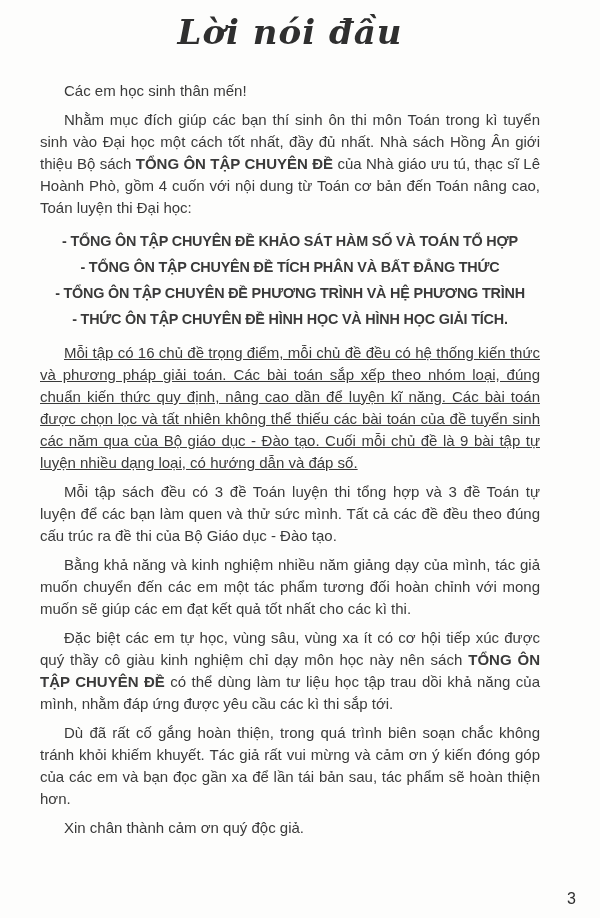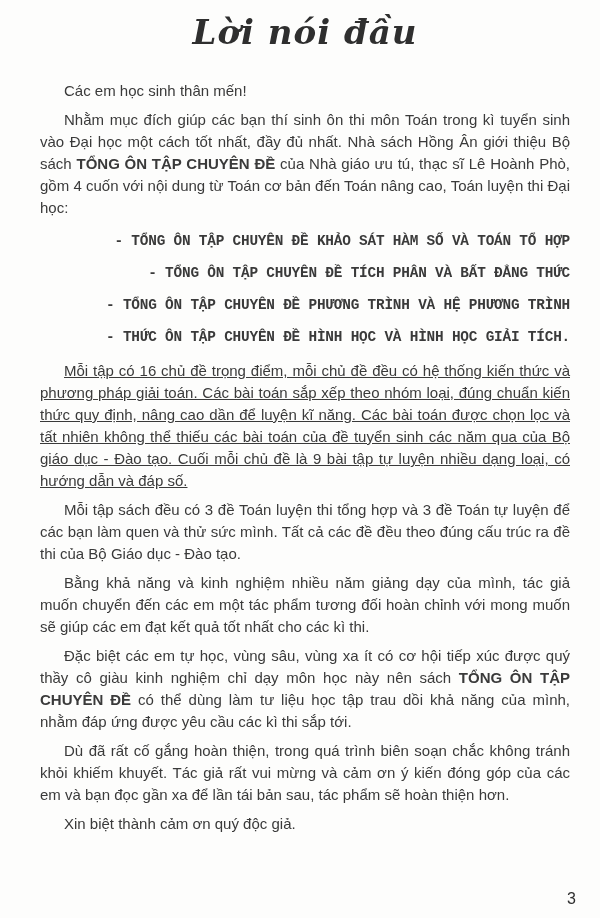--- a/index.html
+++ b/index.html
@@ -9,21 +9,21 @@
   }
   .page {
     position: relative;
     width: 600px;
     height: 918px;
     background: #fdfdfc;
     overflow: hidden;
     font-family: "Liberation Sans", sans-serif;
     color: #3a3a3a;
     box-sizing: border-box;
-    padding: 8px 30px 0 40px;
+    padding: 8px 60px 0 40px;
   }
   .title {
     font-family: "DejaVu Serif", serif;
     font-style: italic;
     font-weight: 600;
     font-size: 34px;
     text-align: center;
     color: #2f2f2f;
     margin: 4px 0 28px 0;
     letter-spacing: 1px;
@@ -31,28 +31,27 @@
   .body-text {
     font-size: 15px;
     line-height: 22px;
   }
   .para {
     margin: 0 0 7px 0;
     text-indent: 24px;
     text-align: justify;
   }
   .book-list-item {
-    margin: 8px 0;
+    margin: 2px 0;
     font-weight: bold;
     line-height: 24px;
     white-space: nowrap;
     font-size: 14.4px;
     letter-spacing: -0.2px;
-    text-align: right;
-    font-family: Liberation Mono, monospace;
+    text-align: center;
   }
   .para + .book-list-item { margin-top: 10px; }
   .book-list-item + .para { margin-top: 11px; text-decoration: underline; }
   .bold { font-weight: bold; }
   .watermark {
     position: absolute;
     left: 0;
     right: 0;
     top: 790px;
     text-align: center;
@@ -93,18 +92,18 @@
       <p class="para"><span>Nhằm mục đích giúp các bạn thí sinh ôn thi môn Toán trong kì tuyển sinh vào Đại học một cách tốt nhất, đầy đủ nhất. Nhà sách Hồng Ân giới thiệu Bộ sách </span><span class="bold">TỔNG ÔN TẬP CHUYÊN ĐỀ</span><span> của Nhà giáo ưu tú, thạc sĩ Lê Hoành Phò, gồm 4 cuốn với nội dung từ Toán cơ bản đến Toán nâng cao, Toán luyện thi Đại học:</span></p>
       <p class="book-list-item"><span class="bold">- TỔNG ÔN TẬP CHUYÊN ĐỀ KHẢO SÁT HÀM SỐ VÀ TOÁN TỔ HỢP</span></p>
       <p class="book-list-item"><span class="bold">- TỔNG ÔN TẬP CHUYÊN ĐỀ TÍCH PHÂN VÀ BẤT ĐẲNG THỨC</span></p>
       <p class="book-list-item"><span class="bold">- TỔNG ÔN TẬP CHUYÊN ĐỀ PHƯƠNG TRÌNH VÀ HỆ PHƯƠNG TRÌNH</span></p>
       <p class="book-list-item"><span class="bold">- THỨC ÔN TẬP CHUYÊN ĐỀ HÌNH HỌC VÀ HÌNH HỌC GIẢI TÍCH.</span></p>
       <p class="para"><span>Mỗi tập có 16 chủ đề trọng điểm, mỗi chủ đề đều có hệ thống kiến thức và phương pháp giải toán. Các bài toán sắp xếp theo nhóm loại, đúng chuẩn kiến thức quy định, nâng cao dần để luyện kĩ năng. Các bài toán được chọn lọc và tất nhiên không thể thiếu các bài toán của đề tuyển sinh các năm qua của Bộ giáo dục - Đào tạo. Cuối mỗi chủ đề là 9 bài tập tự luyện nhiều dạng loại, có hướng dẫn và đáp số.</span></p>
       <p class="para"><span>Mỗi tập sách đều có 3 đề Toán luyện thi tổng hợp và 3 đề Toán tự luyện để các bạn làm quen và thử sức mình. Tất cả các đề đều theo đúng cấu trúc ra đề thi của Bộ Giáo dục - Đào tạo.</span></p>
       <p class="para"><span>Bằng khả năng và kinh nghiệm nhiều năm giảng dạy của mình, tác giả muốn chuyển đến các em một tác phẩm tương đối hoàn chỉnh với mong muốn sẽ giúp các em đạt kết quả tốt nhất cho các kì thi.</span></p>
       <p class="para"><span>Đặc biệt các em tự học, vùng sâu, vùng xa ít có cơ hội tiếp xúc được quý thầy cô giàu kinh nghiệm chỉ dạy môn học này nên sách </span><span class="bold">TỔNG ÔN TẬP CHUYÊN ĐỀ</span><span> có thể dùng làm tư liệu học tập trau dồi khả năng của mình, nhằm đáp ứng được yêu cầu các kì thi sắp tới.</span></p>
       <p class="para"><span>Dù đã rất cố gắng hoàn thiện, trong quá trình biên soạn chắc không tránh khỏi khiếm khuyết. Tác giả rất vui mừng và cảm ơn ý kiến đóng góp của các em và bạn đọc gần xa để lần tái bản sau, tác phẩm sẽ hoàn thiện hơn.</span></p>
-      <p class="para"><span>Xin biệt thành cảm ơn quý độc giả.</span></p>
+      <p class="para"><span>Xin chân thành cảm ơn quý độc giả.</span></p>
     </div>
 
 
   <div class="page-number">3</div>
 </div>
 
 </body></html>

